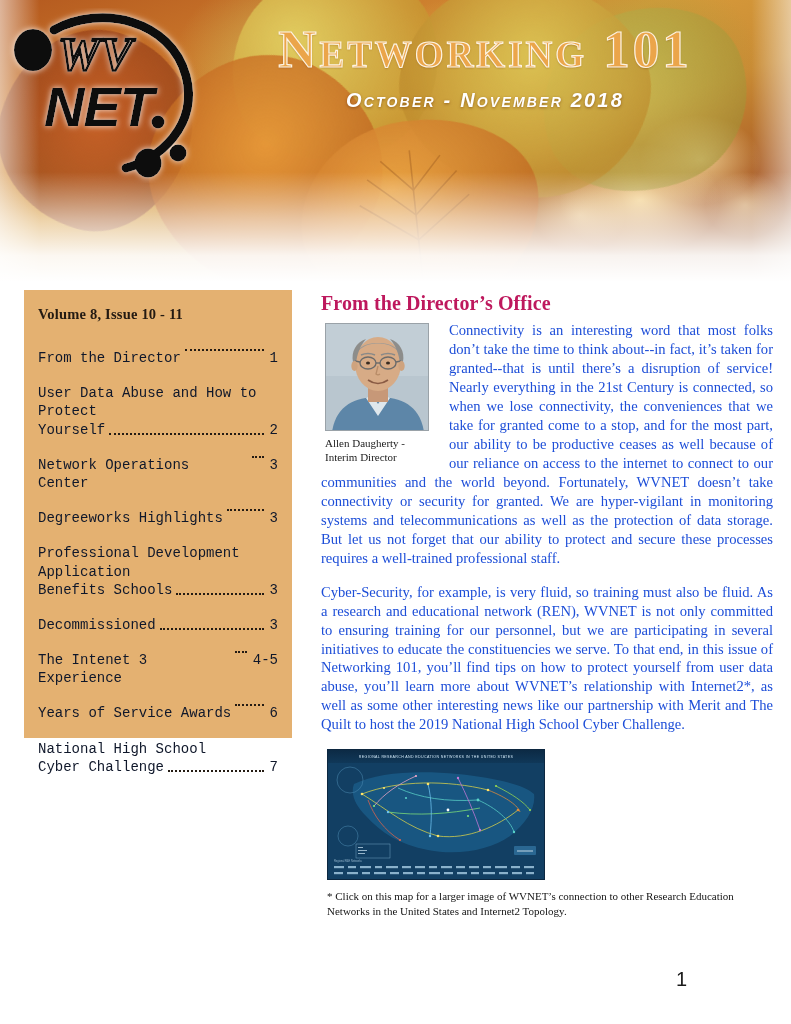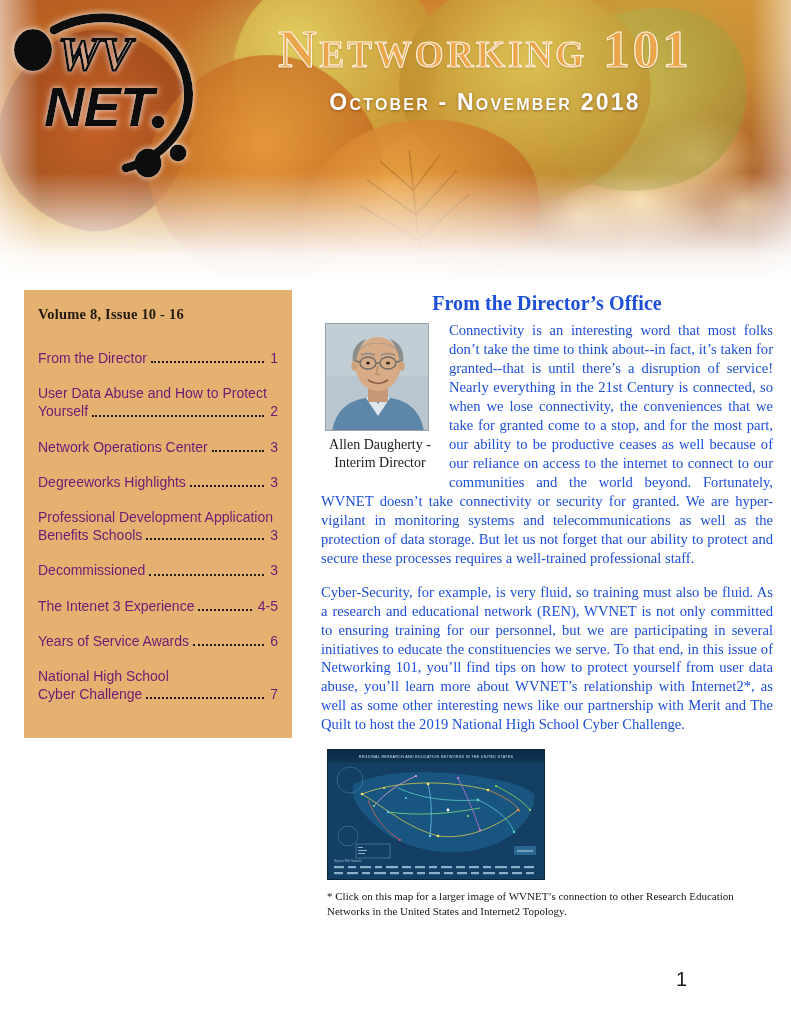--- a/index.html
+++ b/index.html
@@ -86,97 +86,97 @@
     color:#eba54a;
     -webkit-text-stroke:1.2px #fdf3e2;
     text-shadow:0 1px 2px rgba(120,60,15,.45);
     line-height:1.04;
     font-variant:small-caps;
     white-space:nowrap;
   }
   .mast-sub {
     margin-top:12px;
     font-family:"Liberation Sans", sans-serif;
-    font-size:23px;
+    font-size:20px;
     font-weight:bold;
     letter-spacing:2.2px;
     color:#ffffff;
     font-variant:small-caps;
     text-shadow:0 1px 3px rgba(110,55,12,.6);
     white-space:nowrap;
+    font-style:italic;
   }
 
   
   .toc {
     position:absolute;
     left:24px; top:290px;
     width:268px; height:448px;
     background:#e4b171;
     padding:16px 14px 10px 14px;
   }
   .toc-title {
     font-family:"Liberation Serif", serif;
     font-size:14.5px;
     font-weight:bold;
     color:#231a12;
     letter-spacing:.2px;
     margin-bottom:26px;
   }
   .toc-list { list-style:none; }
   .toc-item {
-    font-family:Liberation Sans, sans-serif;
+    font-family:Liberation Mono, monospace;
     font-size:14px;
-    color:#701a75;
+    color:#0f172a;
     line-height:1.30;
     margin-bottom:17px;
     display:flex;
-    align-items:flex-end;
+    align-items:flex-start;
   }
   .toc-item.two-line { display:block; }
   .toc-item .t-label { white-space:normal; }
   .toc-item .t-lead {
     flex:1 1 auto;
     border-bottom:2.1px dotted #241b13;
     margin:0 4px 4px 4px;
     min-width:12px;
     height:0;
   }
   .toc-item .t-page { white-space:nowrap; padding-left:2px; }
   .toc-row2 { display:flex; align-items:flex-end; }
 
   
   .main { position:absolute; left:321px; top:292px; width:452px; }
   .art-head {
     font-family:"Liberation Serif", serif;
     font-size:20px;
     font-weight:bold;
-    color:#1d4ed8;
+    color:#be185d;
     letter-spacing:.1px;
     margin-bottom:6px;
-    text-align:center;
   }
   .photo-block {
     float:left;
     width:110px;
     margin:2px 14px 2px 4px;
   }
   .photo {
     width:104px; height:108px;
     border:1px solid #9aa2a8;
     overflow:hidden;
     position:relative;
     background:#c3cdd4;
   }
   .photo-caption {
     margin-top:5px;
     font-family:"Liberation Serif", serif;
-    font-size:14px;
+    font-size:11px;
     line-height:1.28;
     color:#1b1b1b;
-    text-align:center;
+    text-align:left;
     width:110px;
   }
   .body-p {
     font-family:"Liberation Serif", serif;
     font-size:14.6px;
     line-height:1.30;
     color:#1d4ed8;
     text-align:justify;
     margin-bottom:15px;
   }
@@ -283,21 +283,21 @@
     </g>
   </svg>
 
   <div class="masthead">
     <div class="mast-title">Networking 101</div>
     <div class="mast-sub">October - November 2018</div>
   </div>
 </div>
 
 <div class="toc">
-  <div class="toc-title">Volume 8, Issue 10 - 16</div>
+  <div class="toc-title">Volume 8, Issue 10 - 11</div>
   <ul class="toc-list" id="toc-list">
       <li class="toc-item">
         <span class="t-label">From the Director</span>
         <span class="t-lead"></span>
         <span class="t-page">1</span>
       </li>
       <li class="toc-item two-line">
         <div class="t-label">User Data Abuse and How to Protect</div>
         <div class="toc-row2">
           <span class="t-label">Yourself</span>

